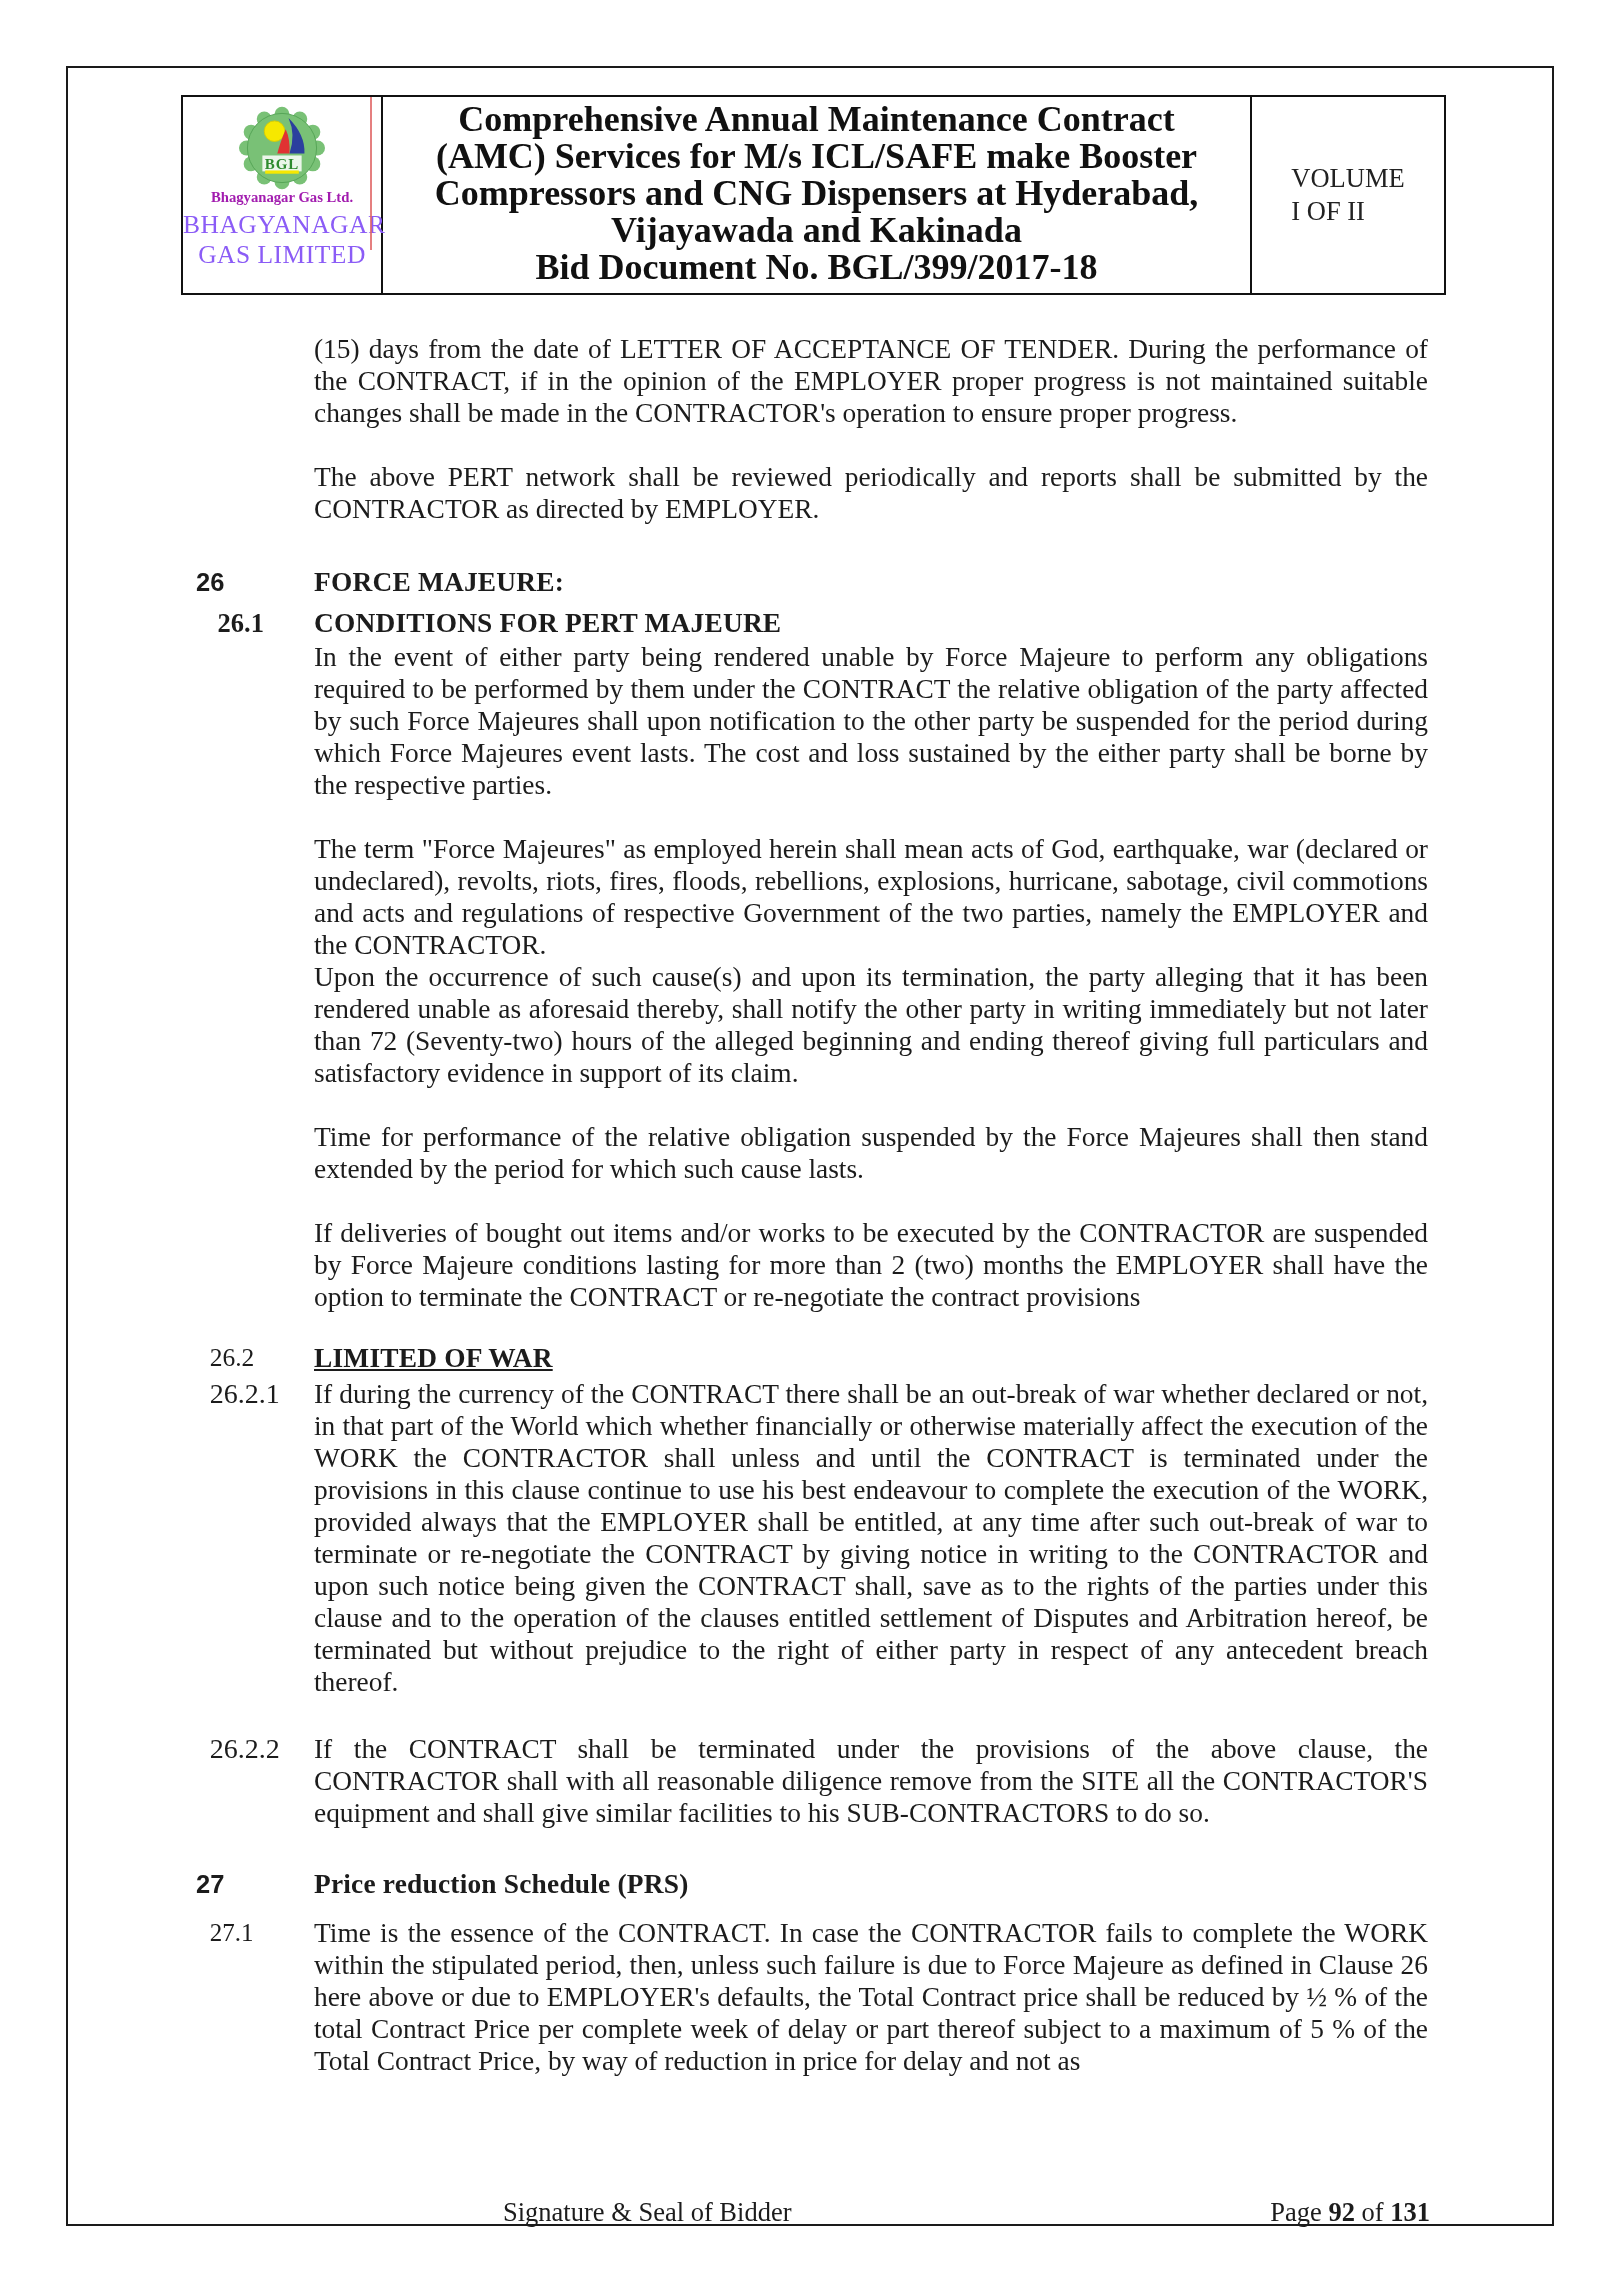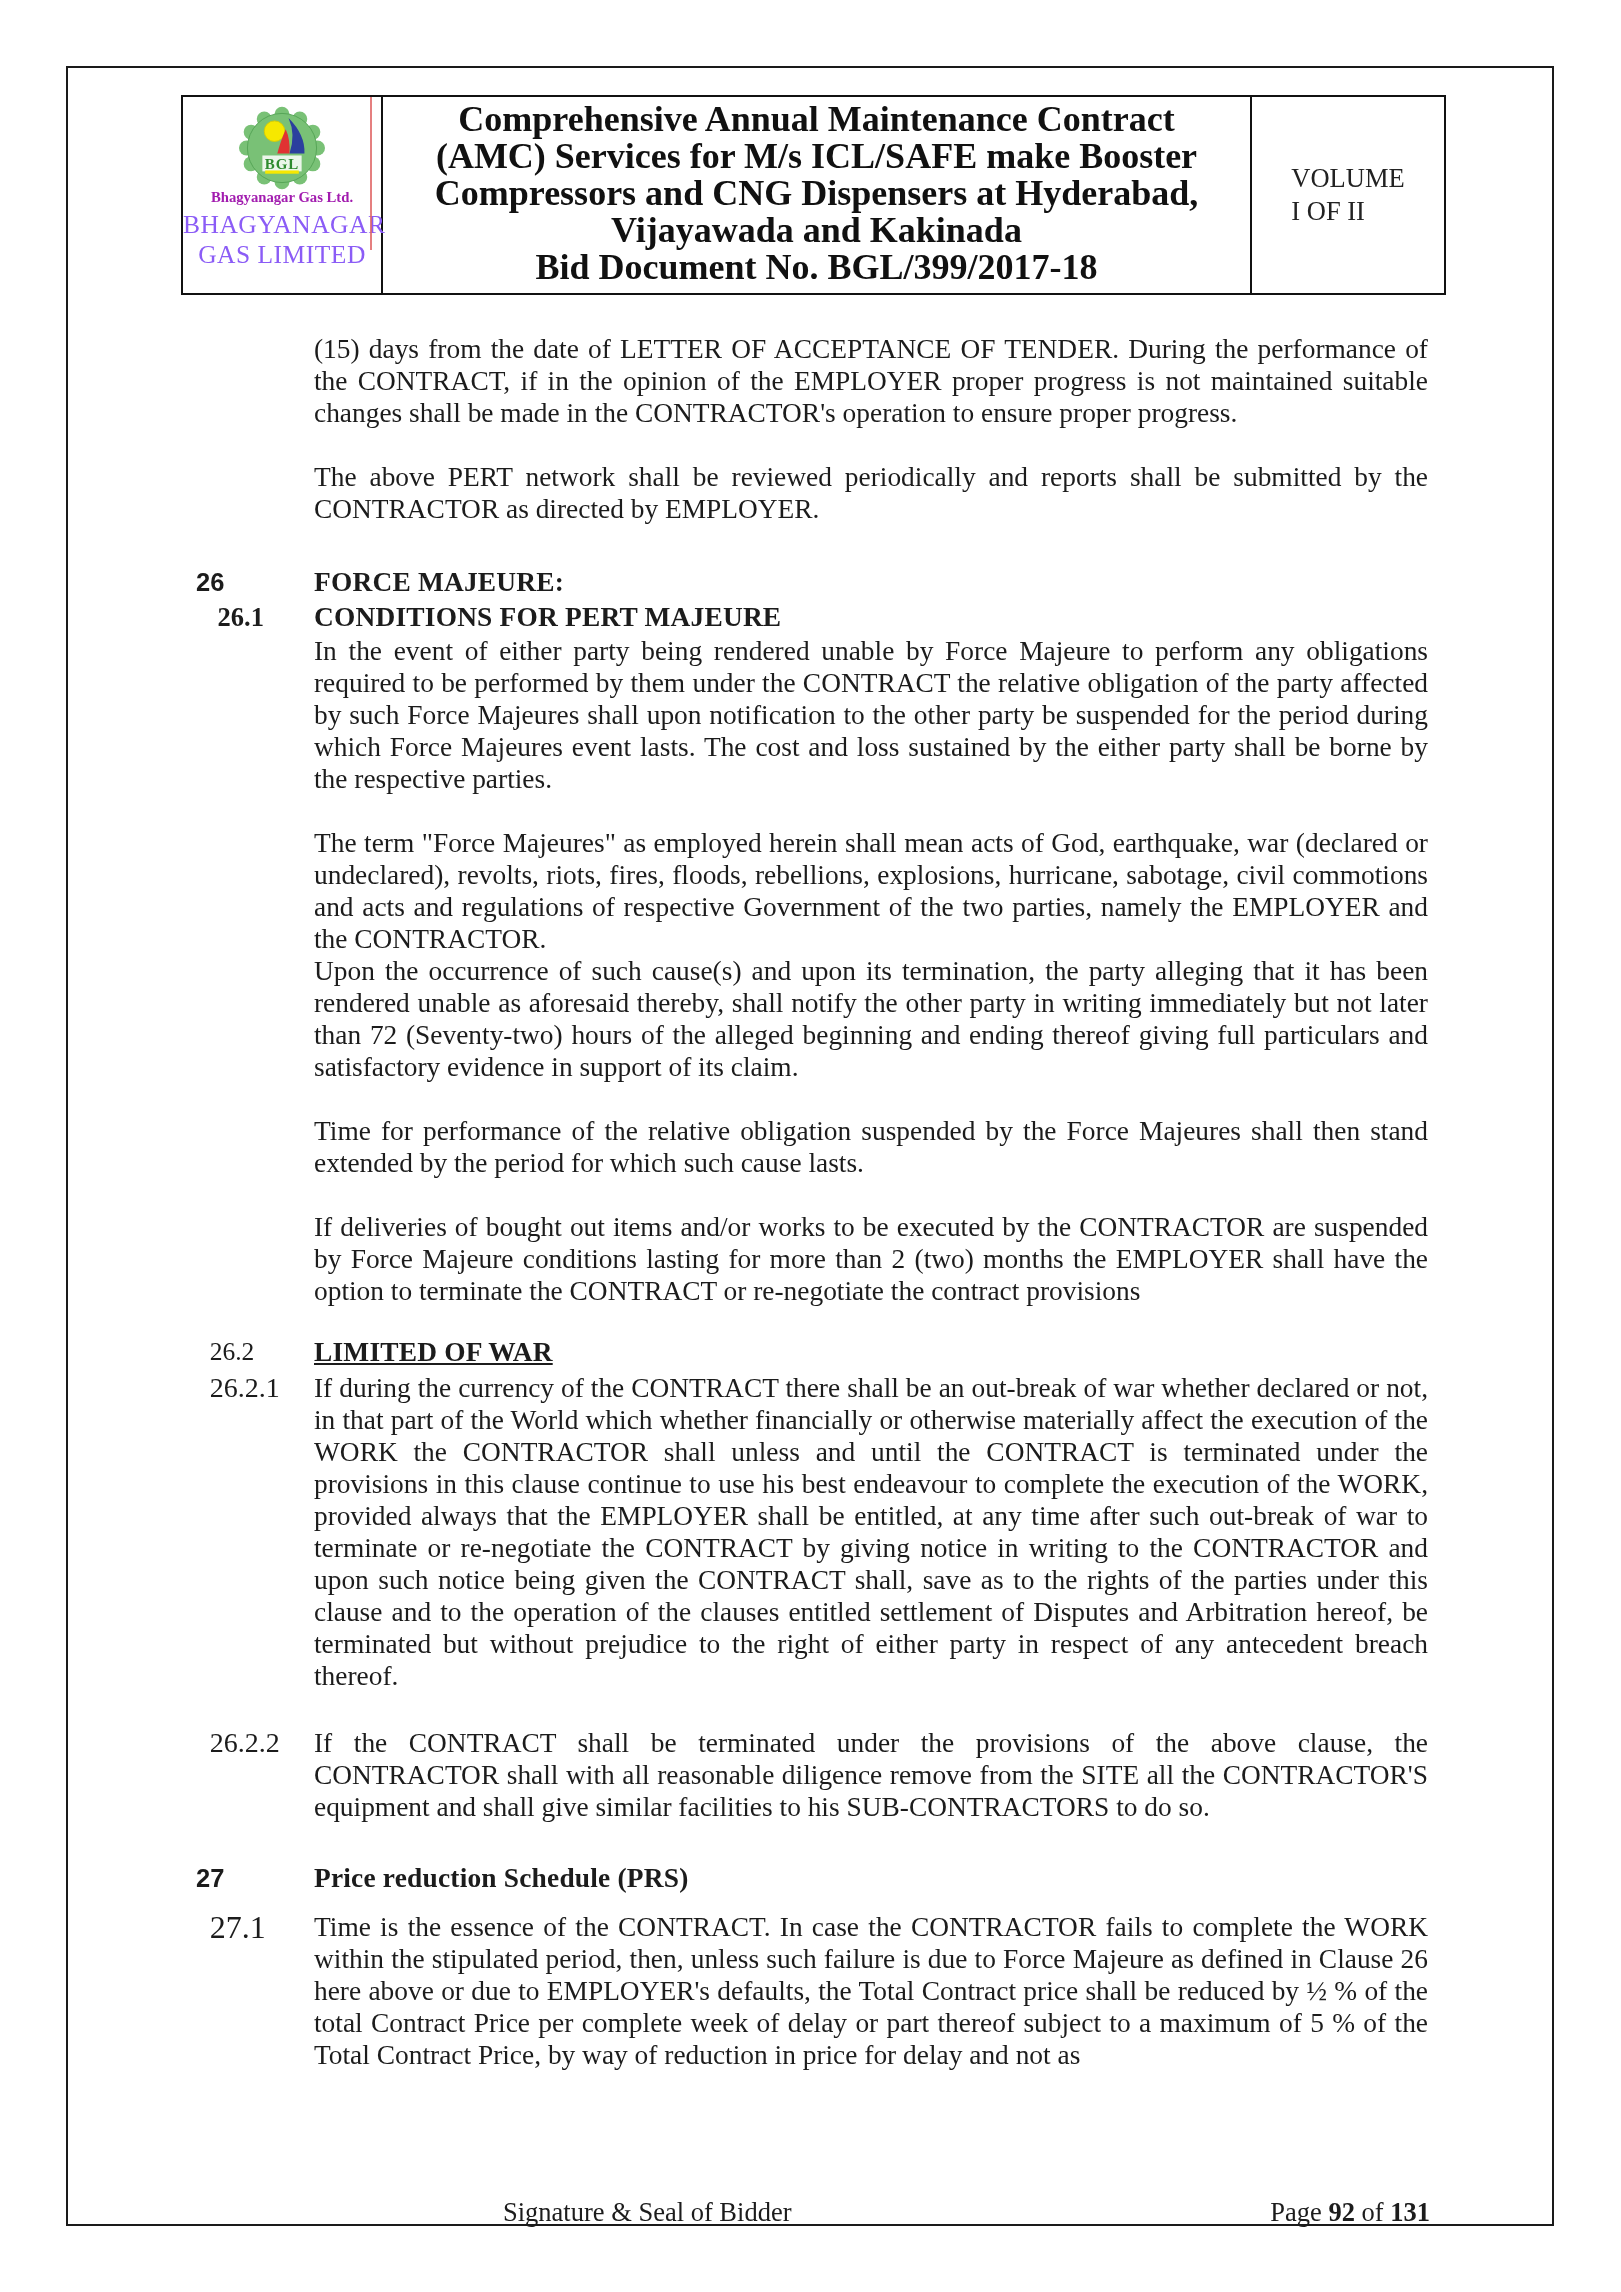--- a/index.html
+++ b/index.html
@@ -116,21 +116,21 @@
     <div class="row mt-para">
       <span class="num"></span>
       <span class="txt">The above PERT network shall be reviewed periodically and reports shall be submitted by the CONTRACTOR as directed by EMPLOYER.</span>
     </div>
 
     <div class="row" style="margin-top:41px">
       <span class="num num-main">26</span>
       <span class="txt txt-heading">FORCE MAJEURE:</span>
     </div>
 
-    <div class="row" style="margin-top:3px">
+    <div class="row" style="margin-top:9px">
       <span class="num num-sub-bold">26.1</span>
       <span class="txt txt-heading">CONDITIONS FOR PERT MAJEURE</span>
     </div>
 
     <div class="row" style="margin-top:2px">
       <span class="num"></span>
       <span class="txt">In the event of either party being rendered unable by Force Majeure to perform any obligations required to be performed by them under the CONTRACT the relative obligation of the party affected by such Force Majeures shall upon notification to the other party be suspended for the period during which Force Majeures event lasts. The cost and loss sustained by the either party shall be borne by the respective parties.</span>
     </div>
 
     <div class="row mt-para">
@@ -167,21 +167,21 @@
       <span class="num num-sub-big">26.2.2</span>
       <span class="txt">If the CONTRACT shall be terminated under the provisions of the above clause, the CONTRACTOR shall with all reasonable diligence remove from the SITE all the CONTRACTOR'S equipment and shall give similar facilities to his SUB-CONTRACTORS to do so.</span>
     </div>
 
     <div class="row" style="margin-top:39px">
       <span class="num num-main">27</span>
       <span class="txt txt-heading">Price reduction Schedule (PRS)</span>
     </div>
 
     <div class="row" style="margin-top:17.6px">
-      <span class="num num-sub-big" style="font-size:32px">27.1</span>
+      <span class="num num-sub-big" style="font-size:25px">27.1</span>
       <span class="txt">Time is the essence of the CONTRACT. In case the CONTRACTOR fails to complete the WORK within the stipulated period, then, unless such failure is due to Force Majeure as defined in Clause 26 here above or due to EMPLOYER's defaults, the Total Contract price shall be reduced by ½ % of the total Contract Price per complete week of delay or part thereof subject to a maximum of 5 % of the Total Contract Price, by way of reduction in price for delay and not as</span>
     </div>
 
   </div>
 
   <div class="footer">
     <span class="sig">Signature &amp; Seal of Bidder</span>
     <span class="pageno">
       <span>Page</span>
       <b>92</b>

